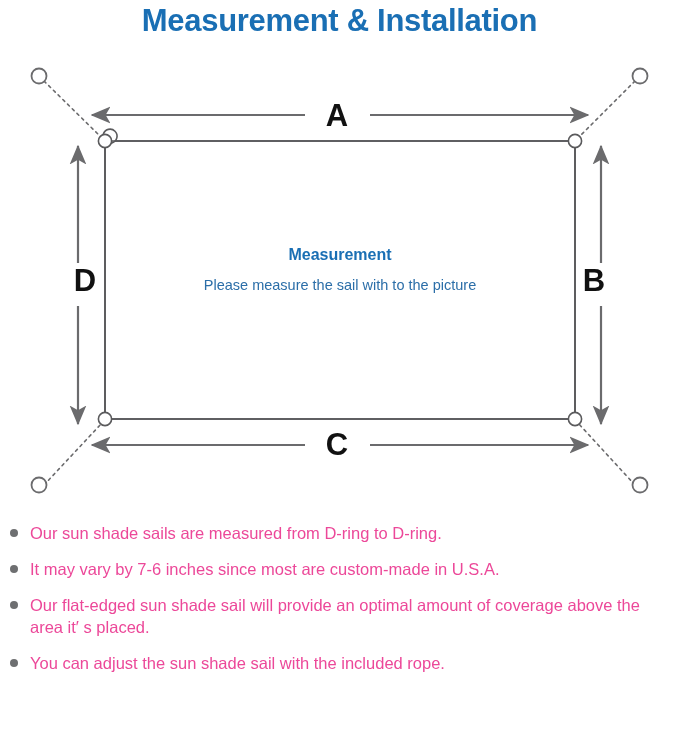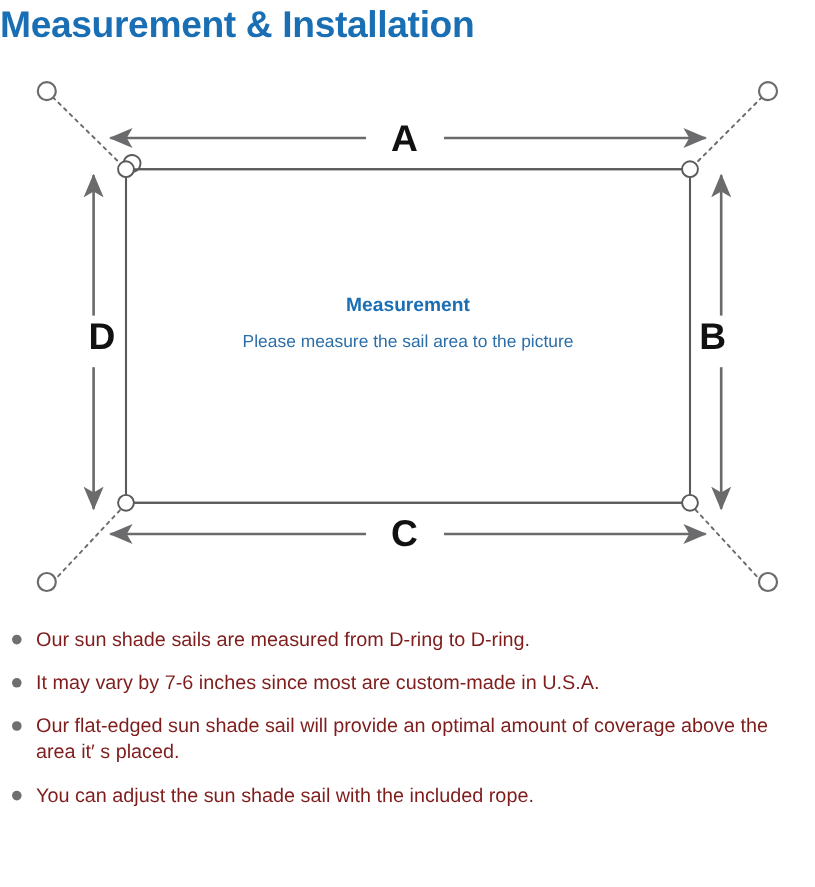--- a/index.html
+++ b/index.html
@@ -14,21 +14,21 @@
     font-family: "Liberation Sans", sans-serif;
     overflow: hidden;
   }
 
   
   #title {
     position: absolute;
     left: 0;
     top: 2px;
     width: 679px;
-    text-align: left;
+    text-align: center;
     font-size: 31px;
     font-weight: bold;
     color: #1a6fb4;
     letter-spacing: -0.3px;
     line-height: 38px;
     white-space: nowrap;
   }
 
   
   #diagram {
@@ -86,21 +86,21 @@
     position: absolute;
     left: 0;
     top: 522px;
     width: 679px;
   }
   .note-item {
     position: relative;
     padding-left: 30px;
     padding-right: 6px;
     margin-bottom: 14px;
-    color: #7f1d1d;
+    color: #ec4899;
     font-size: 16.5px;
     line-height: 22px;
   }
   .note-bullet {
     position: absolute;
     left: 10px;
     top: 7px;
     width: 8px;
     height: 8px;
     border-radius: 50%;
@@ -176,21 +176,21 @@
     </g>
   </svg>
 
   <div class="dim-letter" id="letter-A">A</div>
   <div class="dim-letter" id="letter-C">C</div>
   <div class="dim-letter" id="letter-D">D</div>
   <div class="dim-letter" id="letter-B">B</div>
 
   <div id="center-text">
     <div id="center-title">Measurement</div>
-    <div id="center-sub">Please measure the sail area to the picture</div>
+    <div id="center-sub">Please measure the sail with to the picture</div>
   </div>
 </div>
 
 <div id="notes">
   <div class="note-item">
     <span class="note-bullet"></span>
     <span>Our sun shade sails are measured from D-ring to D-ring.</span>
   </div>
   <div class="note-item">
     <span class="note-bullet"></span>

